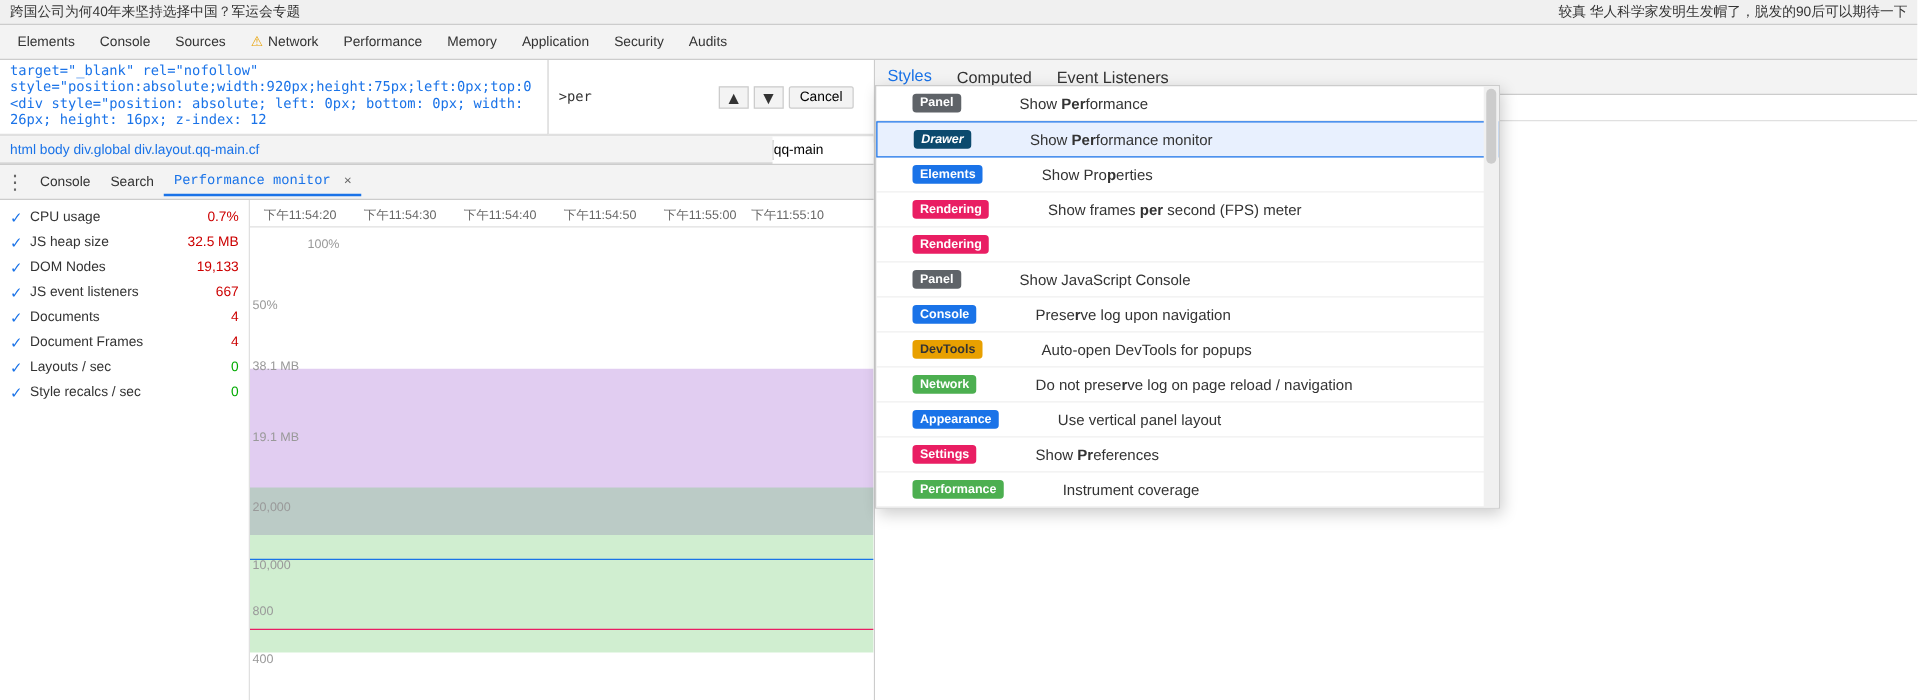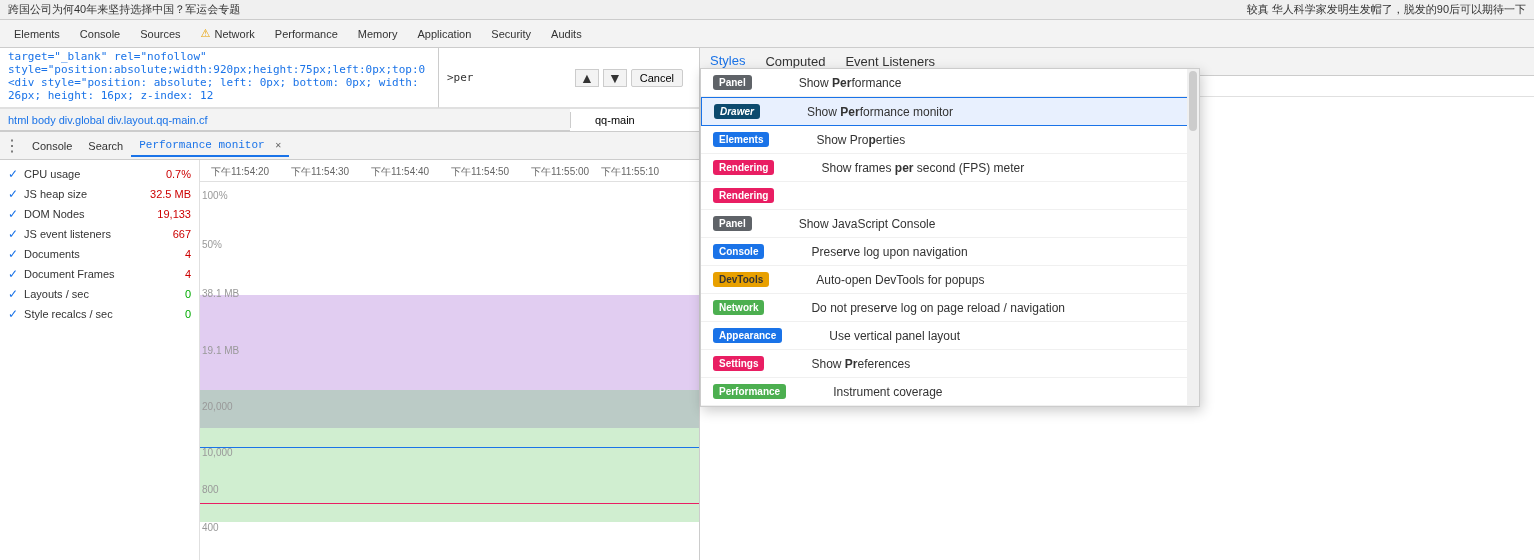--- a/index.html
+++ b/index.html
@@ -213,21 +213,21 @@
       width: 8px;
       height: 60px;
       background: #ccc;
       border-radius: 4px;
       margin: 2px;
     }
 
     .dropdown-item {
       display: flex;
       align-items: center;
-      padding: 6px 12px;
+      padding: 6px 29px;
       cursor: pointer;
       gap: 8px;
       border-bottom: 1px solid #f0f0f0;
     }
     .dropdown-item.selected { background: #e8f0fe; border: 1px solid #1a73e8; }
 
     .badge {
       padding: 2px 6px;
       border-radius: 3px;
       color: #fff;
@@ -376,21 +376,21 @@
           <button class="scroll-btn">▼</button>
           <button class="dropdown-btn">Cancel</button>
         </div>
       </div>
     </div>
 
     <div style="display:flex; border-bottom:1px solid #ccc; align-items:center;">
       <div class="breadcrumb" style="flex:1;">
         <span>html  body  div.global  div.layout.qq-main.cf</span>
       </div>
-      <div style="padding:2px 24px; font-size:11px; border-left:1px solid #ccc; display:flex; align-items:flex-start; gap:4px;">
+      <div style="padding:2px 0; font-size:11px; border-left:1px solid #ccc; display:flex; align-items:flex-start; gap:4px;">
         <input type="text" value="qq-main" style="font-size: 11px; border: none; outline: none; width: 80px;">
       </div>
     </div>
 
     <div class="perf-tabs">
       <span class="perf-tabs-more">⋮</span>
       <div class="perf-tab">Console</div>
       <div class="perf-tab">Search</div>
       <div class="perf-tab active">
         Performance monitor
@@ -457,21 +457,21 @@
         <div class="chart-canvas">
 
           <div class="fill-purple" style="top:30%; height:35%;"></div>
 
           <div class="fill-green" style="top:55%; height:35%;"></div>
 
           <div class="line-pink" style="top:85%;"></div>
 
           <div class="line-blue" style="top:70%;"></div>
 
-          <span class="grid-label" style="top:2%;">100%</span>
+          <span class="grid-label" style="top:2%;margin-left:44px;">100%</span>
           <span class="grid-label" style="top:15%;">50%</span>
           <span class="grid-label" style="top:28%;">38.1 MB</span>
           <span class="grid-label" style="top:43%;">19.1 MB</span>
           <span class="grid-label" style="top:58%;">20,000</span>
           <span class="grid-label" style="top:70%;">10,000</span>
           <span class="grid-label" style="top:80%;">800</span>
           <span class="grid-label" style="top:90%;">400</span>
         </div>
       </div>
     </div>

